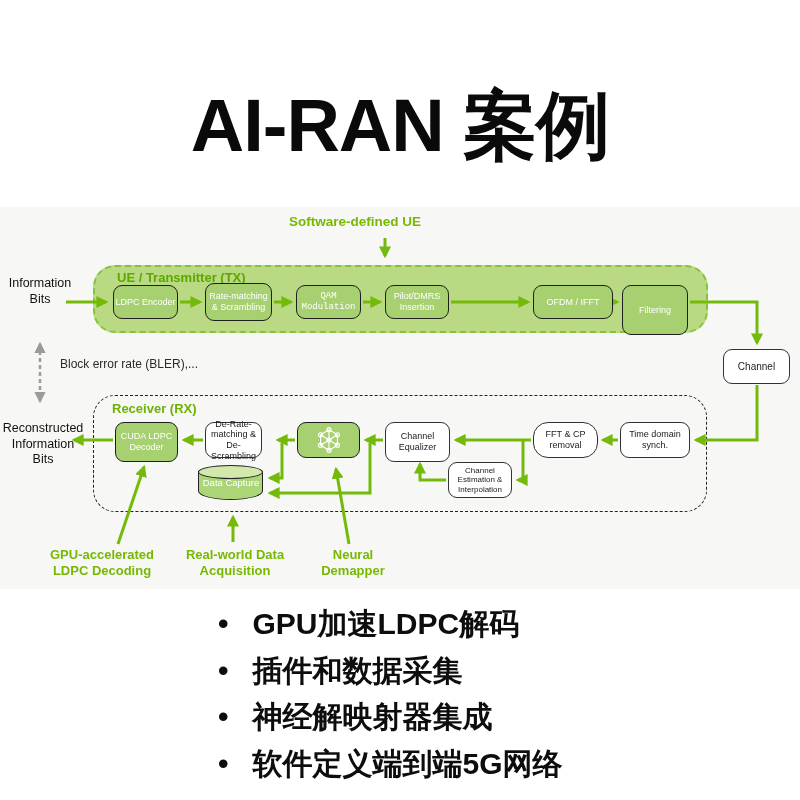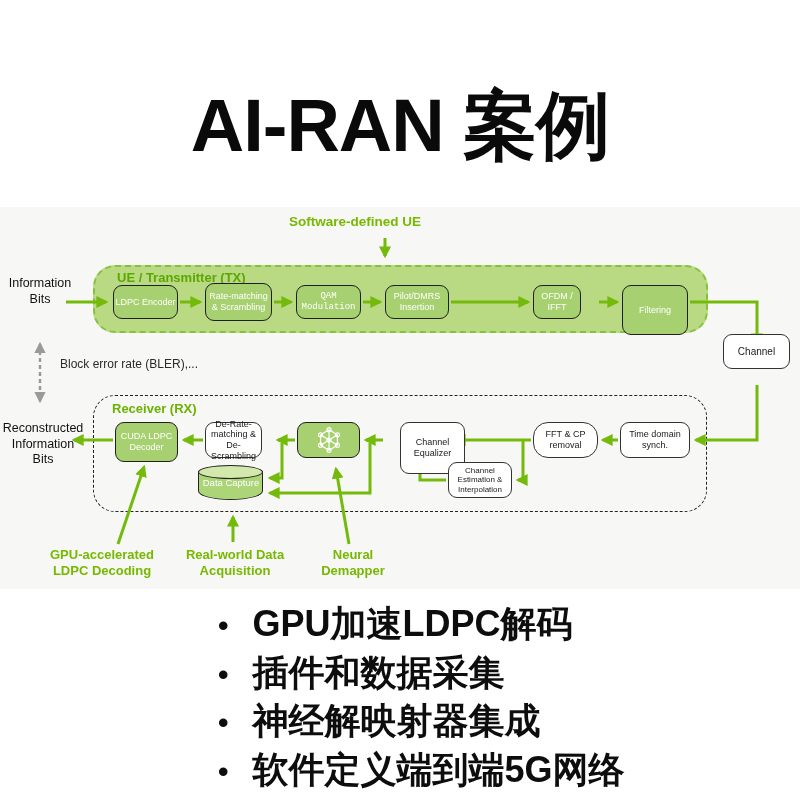--- a/index.html
+++ b/index.html
@@ -42,21 +42,21 @@
     border:1.6px solid #222;border-top:none;border-radius:0 0 50% 50% / 0 0 9px 9px;}
   .cyl-top{position:absolute;left:0;top:0;width:63px;height:12px;background:#d2e8ad;
     border:1.6px solid #222;border-radius:50%;}
   .cyl-text{position:absolute;left:0;top:12px;width:66px;text-align:center;
     font-size:9.5px;color:#fff;font-weight:500;}
   
   svg.wires{position:absolute;left:0;top:0;width:800px;height:382px;pointer-events:none;}
   
   .bullets{position:absolute;left:218px;top:601px;width:570px;}
   .bullet-item{
-    display:flex;align-items:baseline;font-size:36px;font-weight:bold;color:#0d0d0d;
+    display:flex;align-items:baseline;font-size:30px;font-weight:bold;color:#0d0d0d;
     line-height:46.5px;letter-spacing:0px;
   }
   .bullet-item::before{content:"•";font-size:30px;margin-right:24px;}
 </style>
 </head>
 <body>
 
 <div class="title">AI-RAN 案例</div>
 
 <div class="panel">
@@ -108,43 +108,43 @@
     </g>
     <g stroke="#9a9a9a" stroke-width="2.5" fill="none">
       <path d="M40,137 V194" stroke-dasharray="4 3" marker-start="url(#agr)" marker-end="url(#agr)"></path>
     </g>
   </svg>
 
   <div class="abs node gbox" style="left:113px;top:78px;width:65px;height:34px;">LDPC Encoder</div>
   <div class="abs node gbox" style="left:205px;top:76px;width:67px;height:38px;">Rate-matching &amp; Scrambling</div>
   <div class="abs node gbox" style="left:296px;top:78px;width:65px;height:34px;font-family:Liberation Mono, monospace;">QAM Modulation</div>
   <div class="abs node gbox" style="left:385px;top:78px;width:64px;height:34px;">Pilot/DMRS Insertion</div>
-  <div class="abs node gbox" style="left:533px;top:78px;width:48px;height:34px;">OFDM / IFFT</div>
+  <div class="abs node gbox" style="left:533px;top:78px;width:80px;height:34px;">OFDM / IFFT</div>
   <div class="abs node gbox" style="left:622px;top:78px;width:66px;height:50px;">Filtering</div>
 
-  <div class="abs node wbox" style="left:723px;top:127px;width:67px;height:35px;font-size:10px;">Channel</div>
+  <div class="abs node wbox" style="left:723px;top:142px;width:67px;height:35px;font-size:10px;">Channel</div>
 
   <div class="abs node gbox" style="left:115px;top:215px;width:63px;height:40px;">CUDA LDPC Decoder</div>
   <div class="abs node wbox" style="left:205px;top:215px;width:57px;height:36px;">De-Rate-matching &amp; De-Scrambling</div>
   <div class="abs node gbox" style="left:297px;top:215px;width:63px;height:36px;">
     <svg width="30" height="30" viewBox="0 0 32 32">
       <g stroke="#ffffff" stroke-width="1.2" fill="none">
         <path d="M16,5 L7,10.5 M16,5 L25,10.5 M7,10.5 L7,21.5 M25,10.5 L25,21.5 M7,21.5 L16,27 M25,21.5 L16,27"></path>
         <path d="M16,16 L16,5 M16,16 L7,10.5 M16,16 L25,10.5 M16,16 L7,21.5 M16,16 L25,21.5 M16,16 L16,27"></path>
         <circle cx="16" cy="5" r="2.2"></circle>
         <circle cx="7" cy="10.5" r="2.2"></circle>
         <circle cx="25" cy="10.5" r="2.2"></circle>
         <circle cx="7" cy="21.5" r="2.2"></circle>
         <circle cx="25" cy="21.5" r="2.2"></circle>
         <circle cx="16" cy="27" r="2.2"></circle>
         <circle cx="16" cy="16" r="2.2"></circle>
       </g>
     </svg>
   </div>
-  <div class="abs node wbox" style="left:385px;top:215px;width:65px;height:52px;margin-left:15px;">Channel Equalizer</div>
+  <div class="abs node wbox" style="left:385px;top:215px;width:65px;height:40px;">Channel Equalizer</div>
   <div class="abs node wbox" style="left:533px;top:215px;width:65px;height:36px;border-radius:15px;">FFT &amp; CP removal</div>
   <div class="abs node wbox" style="left:620px;top:215px;width:70px;height:36px;">Time domain synch.</div>
   <div class="abs node wbox" style="left:448px;top:255px;width:64px;height:36px;font-size:8px;">Channel Estimation &amp; Interpolation</div>
 
   <div class="abs cyl">
     <div class="cyl-body"></div>
     <div class="cyl-top"></div>
     <div class="cyl-text">Data Capture</div>
   </div>
 

